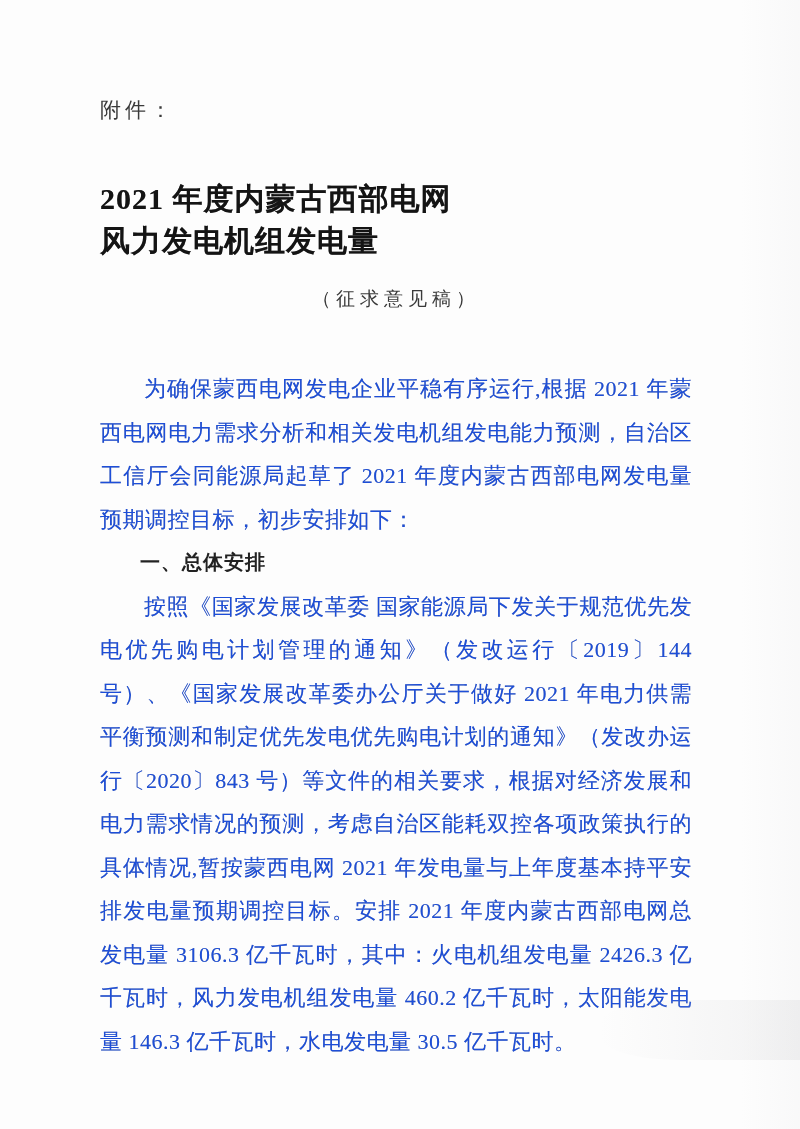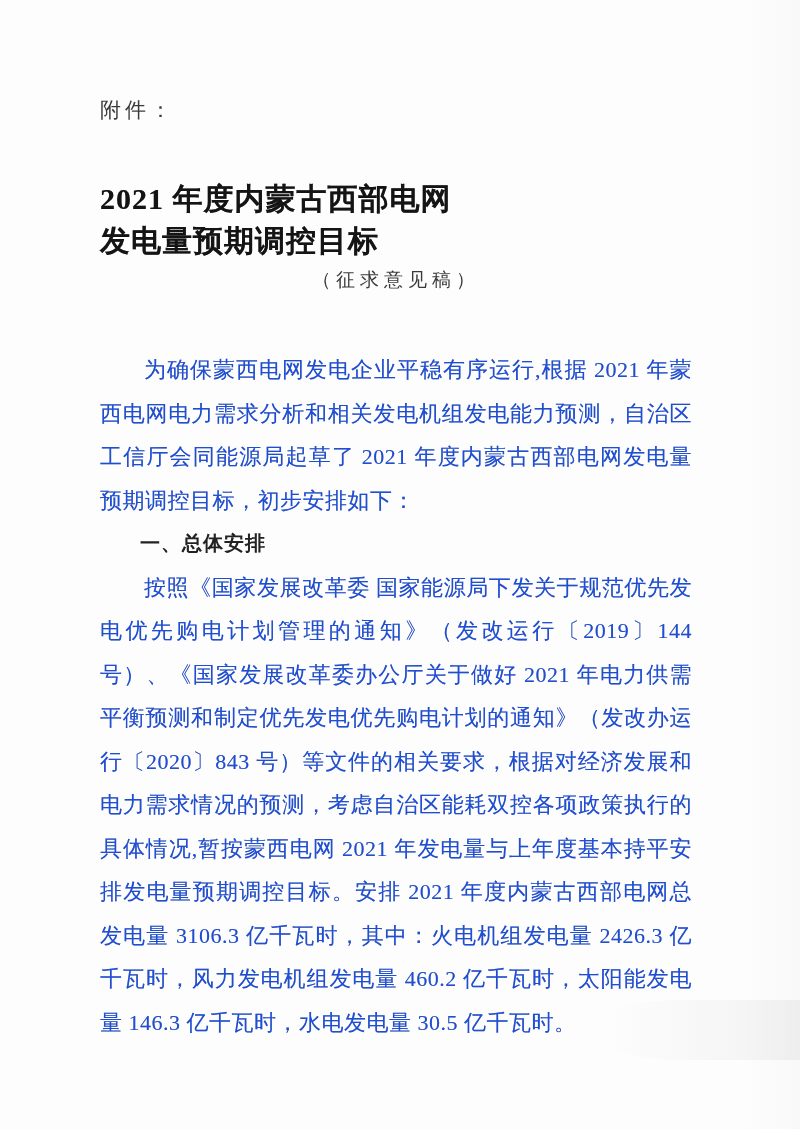--- a/index.html
+++ b/index.html
@@ -50,21 +50,21 @@
   }
   .title-line {
     font-size: 30px;
     line-height: 42px;
     font-weight: bold;
     color: #141414;
     letter-spacing: 1px;
     text-shadow: 0 0 0.5px rgba(20,20,20,0.6);
   }
   .subtitle {
-    margin-top: 5px;
+    margin-top: 24px;
     text-align: center;
     font-size: 19px;
     line-height: 26px;
     letter-spacing: 5px;
     color: #3a3a3a;
   }
   .body-text {
     margin: 0;
     font-size: 22px;
     line-height: 43.5px;
@@ -91,21 +91,21 @@
 
 <div class="page">
 
   <div class="scan-smudge-2"></div>
   <div class="scan-smudge-1"></div>
 
   <div class="attachment">附件：</div>
 
   <div class="title-wrap">
     <div class="title-line">2021 年度内蒙古西部电网</div>
-    <div class="title-line">发电量预期调控目标</div>
+    <div class="title-line">风力发电机组发电量</div>
   </div>
 
   <div class="subtitle">（征求意见稿）</div>
 
   <p class="body-text intro-para">为确保蒙西电网发电企业平稳有序运行,根据 2021 年蒙西电网电力需求分析和相关发电机组发电能力预测，自治区工信厅会同能源局起草了 2021 年度内蒙古西部电网发电量预期调控目标，初步安排如下：</p>
 
   <div class="section-heading">一、总体安排</div>
 
   <p class="body-text">按照《国家发展改革委 国家能源局下发关于规范优先发电优先购电计划管理的通知》（发改运行〔2019〕144 号）、《国家发展改革委办公厅关于做好 2021 年电力供需平衡预测和制定优先发电优先购电计划的通知》（发改办运行〔2020〕843 号）等文件的相关要求，根据对经济发展和电力需求情况的预测，考虑自治区能耗双控各项政策执行的具体情况,暂按蒙西电网 2021 年发电量与上年度基本持平安排发电量预期调控目标。安排 2021 年度内蒙古西部电网总发电量 3106.3 亿千瓦时，其中：火电机组发电量 2426.3 亿千瓦时，风力发电机组发电量 460.2 亿千瓦时，太阳能发电量 146.3 亿千瓦时，水电发电量 30.5 亿千瓦时。</p>
 

